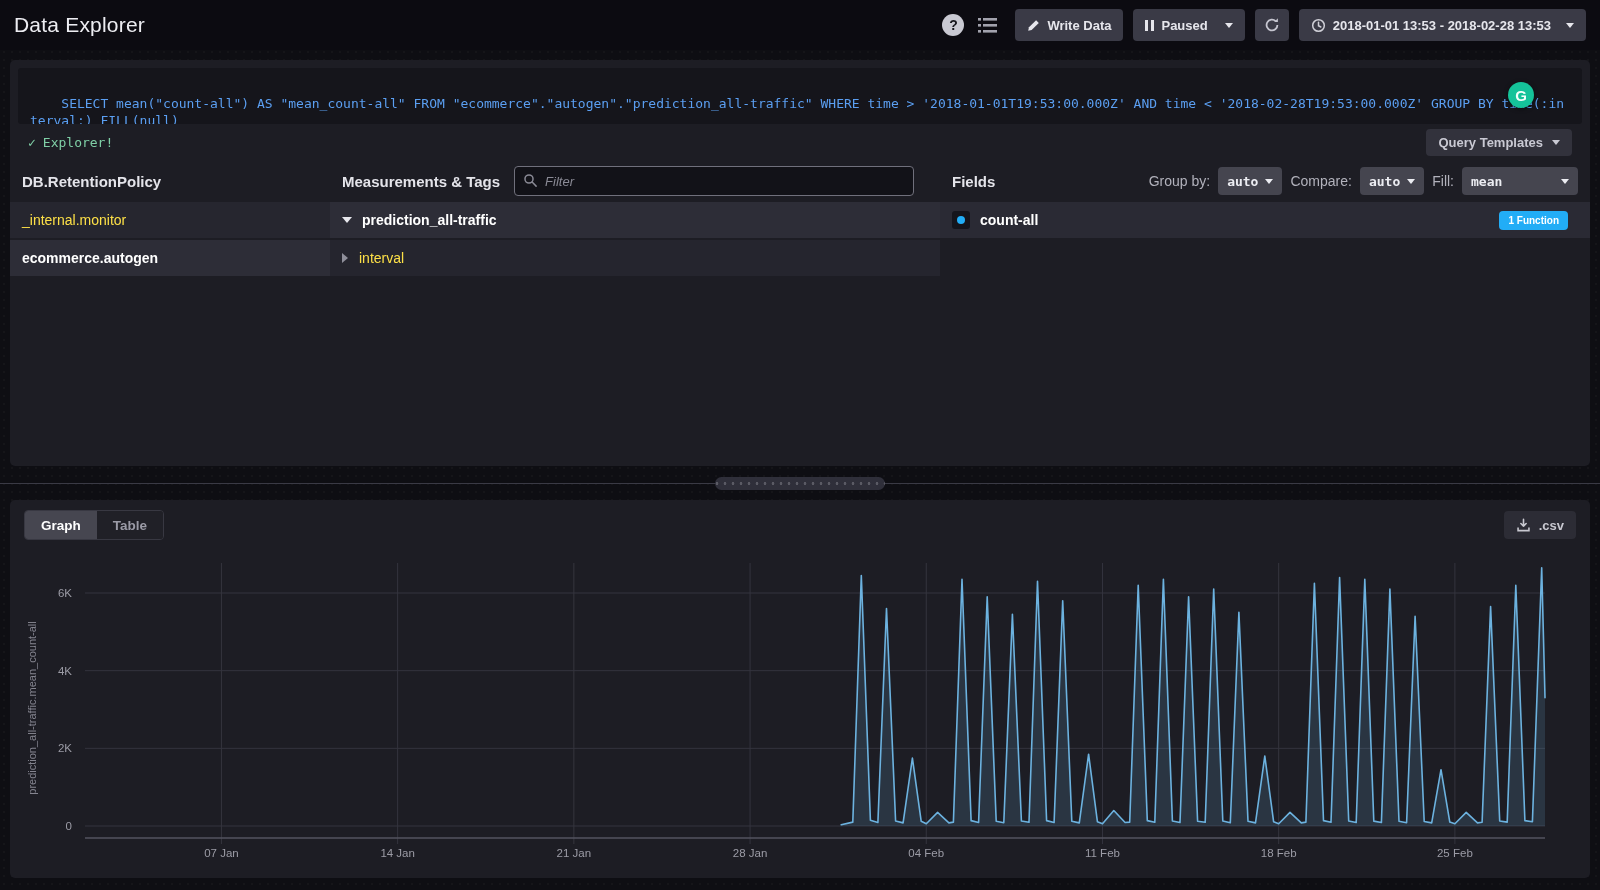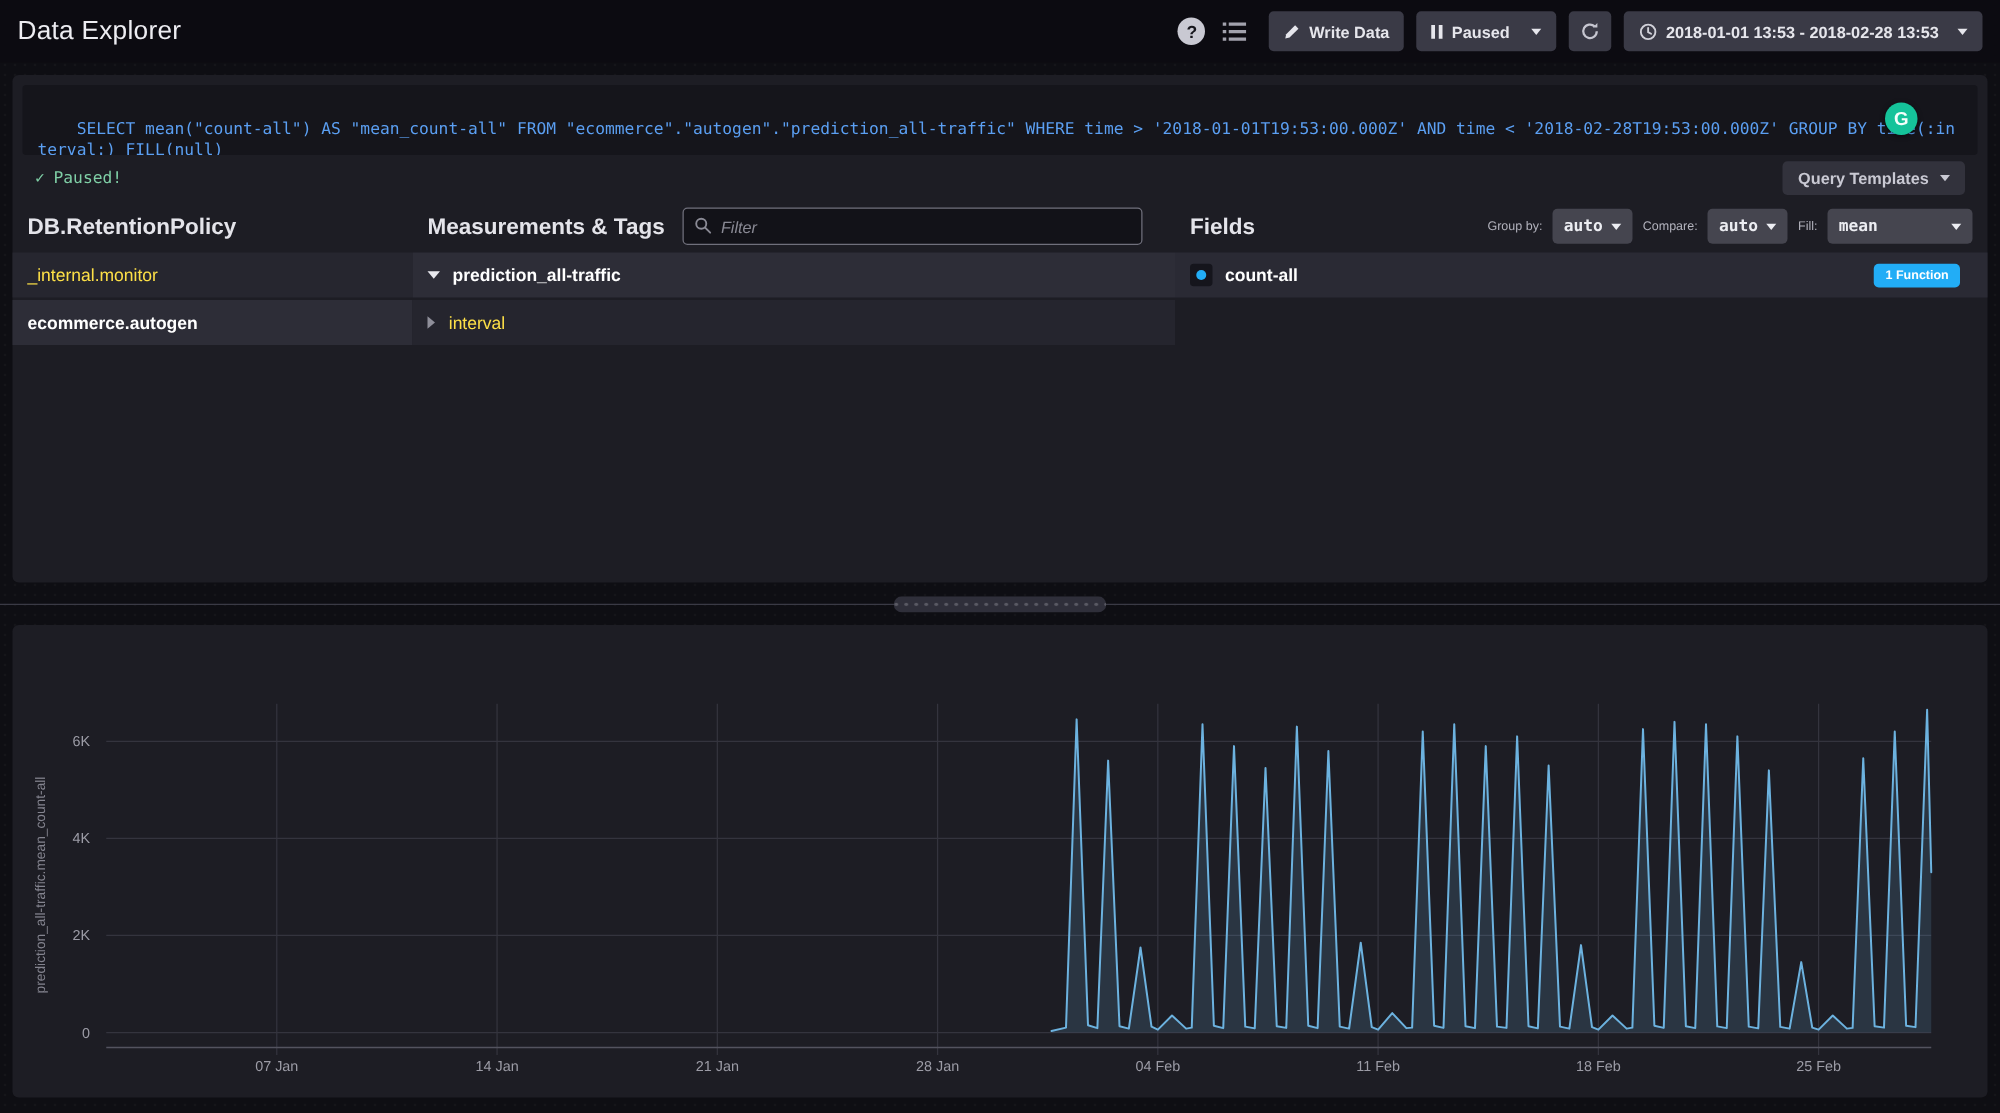--- a/index.html
+++ b/index.html
@@ -58,33 +58,33 @@
     display:flex; align-items:center; gap:9px; padding:0 12px; cursor:pointer;
   }
 
   
   .builder { position:absolute; left:0; right:0; top:100px; bottom:0; }
   .col { position:absolute; top:0; bottom:0; }
   .col-db { left:0; width:320px; }
   .col-meas { left:320px; width:610px; }
   .col-fields { left:930px; right:0; }
   .col-header { height:42px; display:flex; align-items:center; padding:0 12px; }
-  .col-title { font-size:18px; font-weight:700; color:#e4e4ea; white-space:nowrap; }
+  .col-title { font-size:15px; font-weight:700; color:#e4e4ea; white-space:nowrap; }
 
   .filter-wrap { position:relative; flex:1; margin-left:14px; margin-right:14px; }
   .filter-input {
     width:100%; height:30px; background:#121218; border:1.5px solid #70707c; border-radius:4px;
     color:#d8d8e0; font-family:"Liberation Sans",sans-serif; font-size:13px; font-style:italic;
     padding:0 10px 0 30px; outline:none;
   }
   .filter-input::placeholder { color:#8a8a95; font-style:italic; }
   .search-ico { position:absolute; left:9px; top:7px; }
 
   .gb-controls { margin-left:auto; display:flex; align-items:center; gap:8px; }
-  .gb-label { font-size:10px; color:#b2b2bc; }
+  .gb-label { font-size:14px; color:#b2b2bc; }
   .dd {
     height:28px; background:#45454f; border:none; border-radius:4px; cursor:pointer;
     color:#ecedf2; display:flex; align-items:center; gap:7px; padding:0 9px;
   }
   .dd .dd-val { font-family:"DejaVu Sans Mono", monospace; font-size:13px; font-weight:700; }
   .dd-wide { width:116px; justify-content:space-between; }
 
   .rows { padding-top:0; }
   .row { height:36px; margin-bottom:2px; display:flex; align-items:center; padding:0 12px; font-size:14px; cursor:pointer; }
   .row.unsel { background:#26262f; color:#fde047; }
@@ -176,21 +176,21 @@
 <section class="panel top-panel dots">
 
   <div class="code-editor">
     <span>SELECT mean("count-all") AS "mean_count-all" FROM "ecommerce"."autogen"."prediction_all-traffic" WHERE time &gt; '2018-01-01T19:53:00.000Z' AND time &lt; '2018-02-28T19:53:00.000Z' GROUP BY time(:interval:) FILL(null)</span>
   </div>
   <div class="grammarly">G</div>
 
   <div class="status-row">
     <div class="status">
       <span>✓</span>
-      <span>Paused!</span>
+      <span>Explorer!</span>
     </div>
     <button class="dd-btn">
       <span>Query Templates</span>
       <span class="caret"></span>
     </button>
   </div>
 
   <div class="builder">
 
     <div class="col col-db">
@@ -262,20 +262,33 @@
       </div>
     </div>
 
   </div>
 </section>
 
 <div class="divider-line"></div>
 <div class="divider-handle"></div>
 
 <section class="panel bottom-panel dots">
+  <div class="results-header">
+    <div class="tab-group">
+      <button class="tab active">Graph</button>
+      <button class="tab inactive">Table</button>
+    </div>
+    <button class="csv-btn">
+      <svg width="15" height="15" viewBox="0 0 16 16">
+        <path d="M8 1.5v7.2M8 8.7L5.2 5.9M8 8.7l2.8-2.8" fill="none" stroke="#c8c8d0" stroke-width="1.7" stroke-linecap="round"></path>
+        <path d="M2.2 10.2v3.3h11.6v-3.3" fill="none" stroke="#c8c8d0" stroke-width="1.7"></path>
+      </svg>
+      <span>.csv</span>
+    </button>
+  </div>
   <div class="chart-wrap">
     <svg id="chart-svg" width="1580" height="320">
         <line x1="211.43448275862067" y1="11" x2="211.43448275862067" y2="292" stroke="#34343e" stroke-width="1"></line>
         <line x1="387.64137931034486" y1="11" x2="387.64137931034486" y2="292" stroke="#34343e" stroke-width="1"></line>
         <line x1="563.8482758620689" y1="11" x2="563.8482758620689" y2="292" stroke="#34343e" stroke-width="1"></line>
         <line x1="740.0551724137932" y1="11" x2="740.0551724137932" y2="292" stroke="#34343e" stroke-width="1"></line>
         <line x1="916.2620689655173" y1="11" x2="916.2620689655173" y2="292" stroke="#34343e" stroke-width="1"></line>
         <line x1="1092.4689655172415" y1="11" x2="1092.4689655172415" y2="292" stroke="#34343e" stroke-width="1"></line>
         <line x1="1268.6758620689654" y1="11" x2="1268.6758620689654" y2="292" stroke="#34343e" stroke-width="1"></line>
         <line x1="1444.8827586206896" y1="11" x2="1444.8827586206896" y2="292" stroke="#34343e" stroke-width="1"></line>

